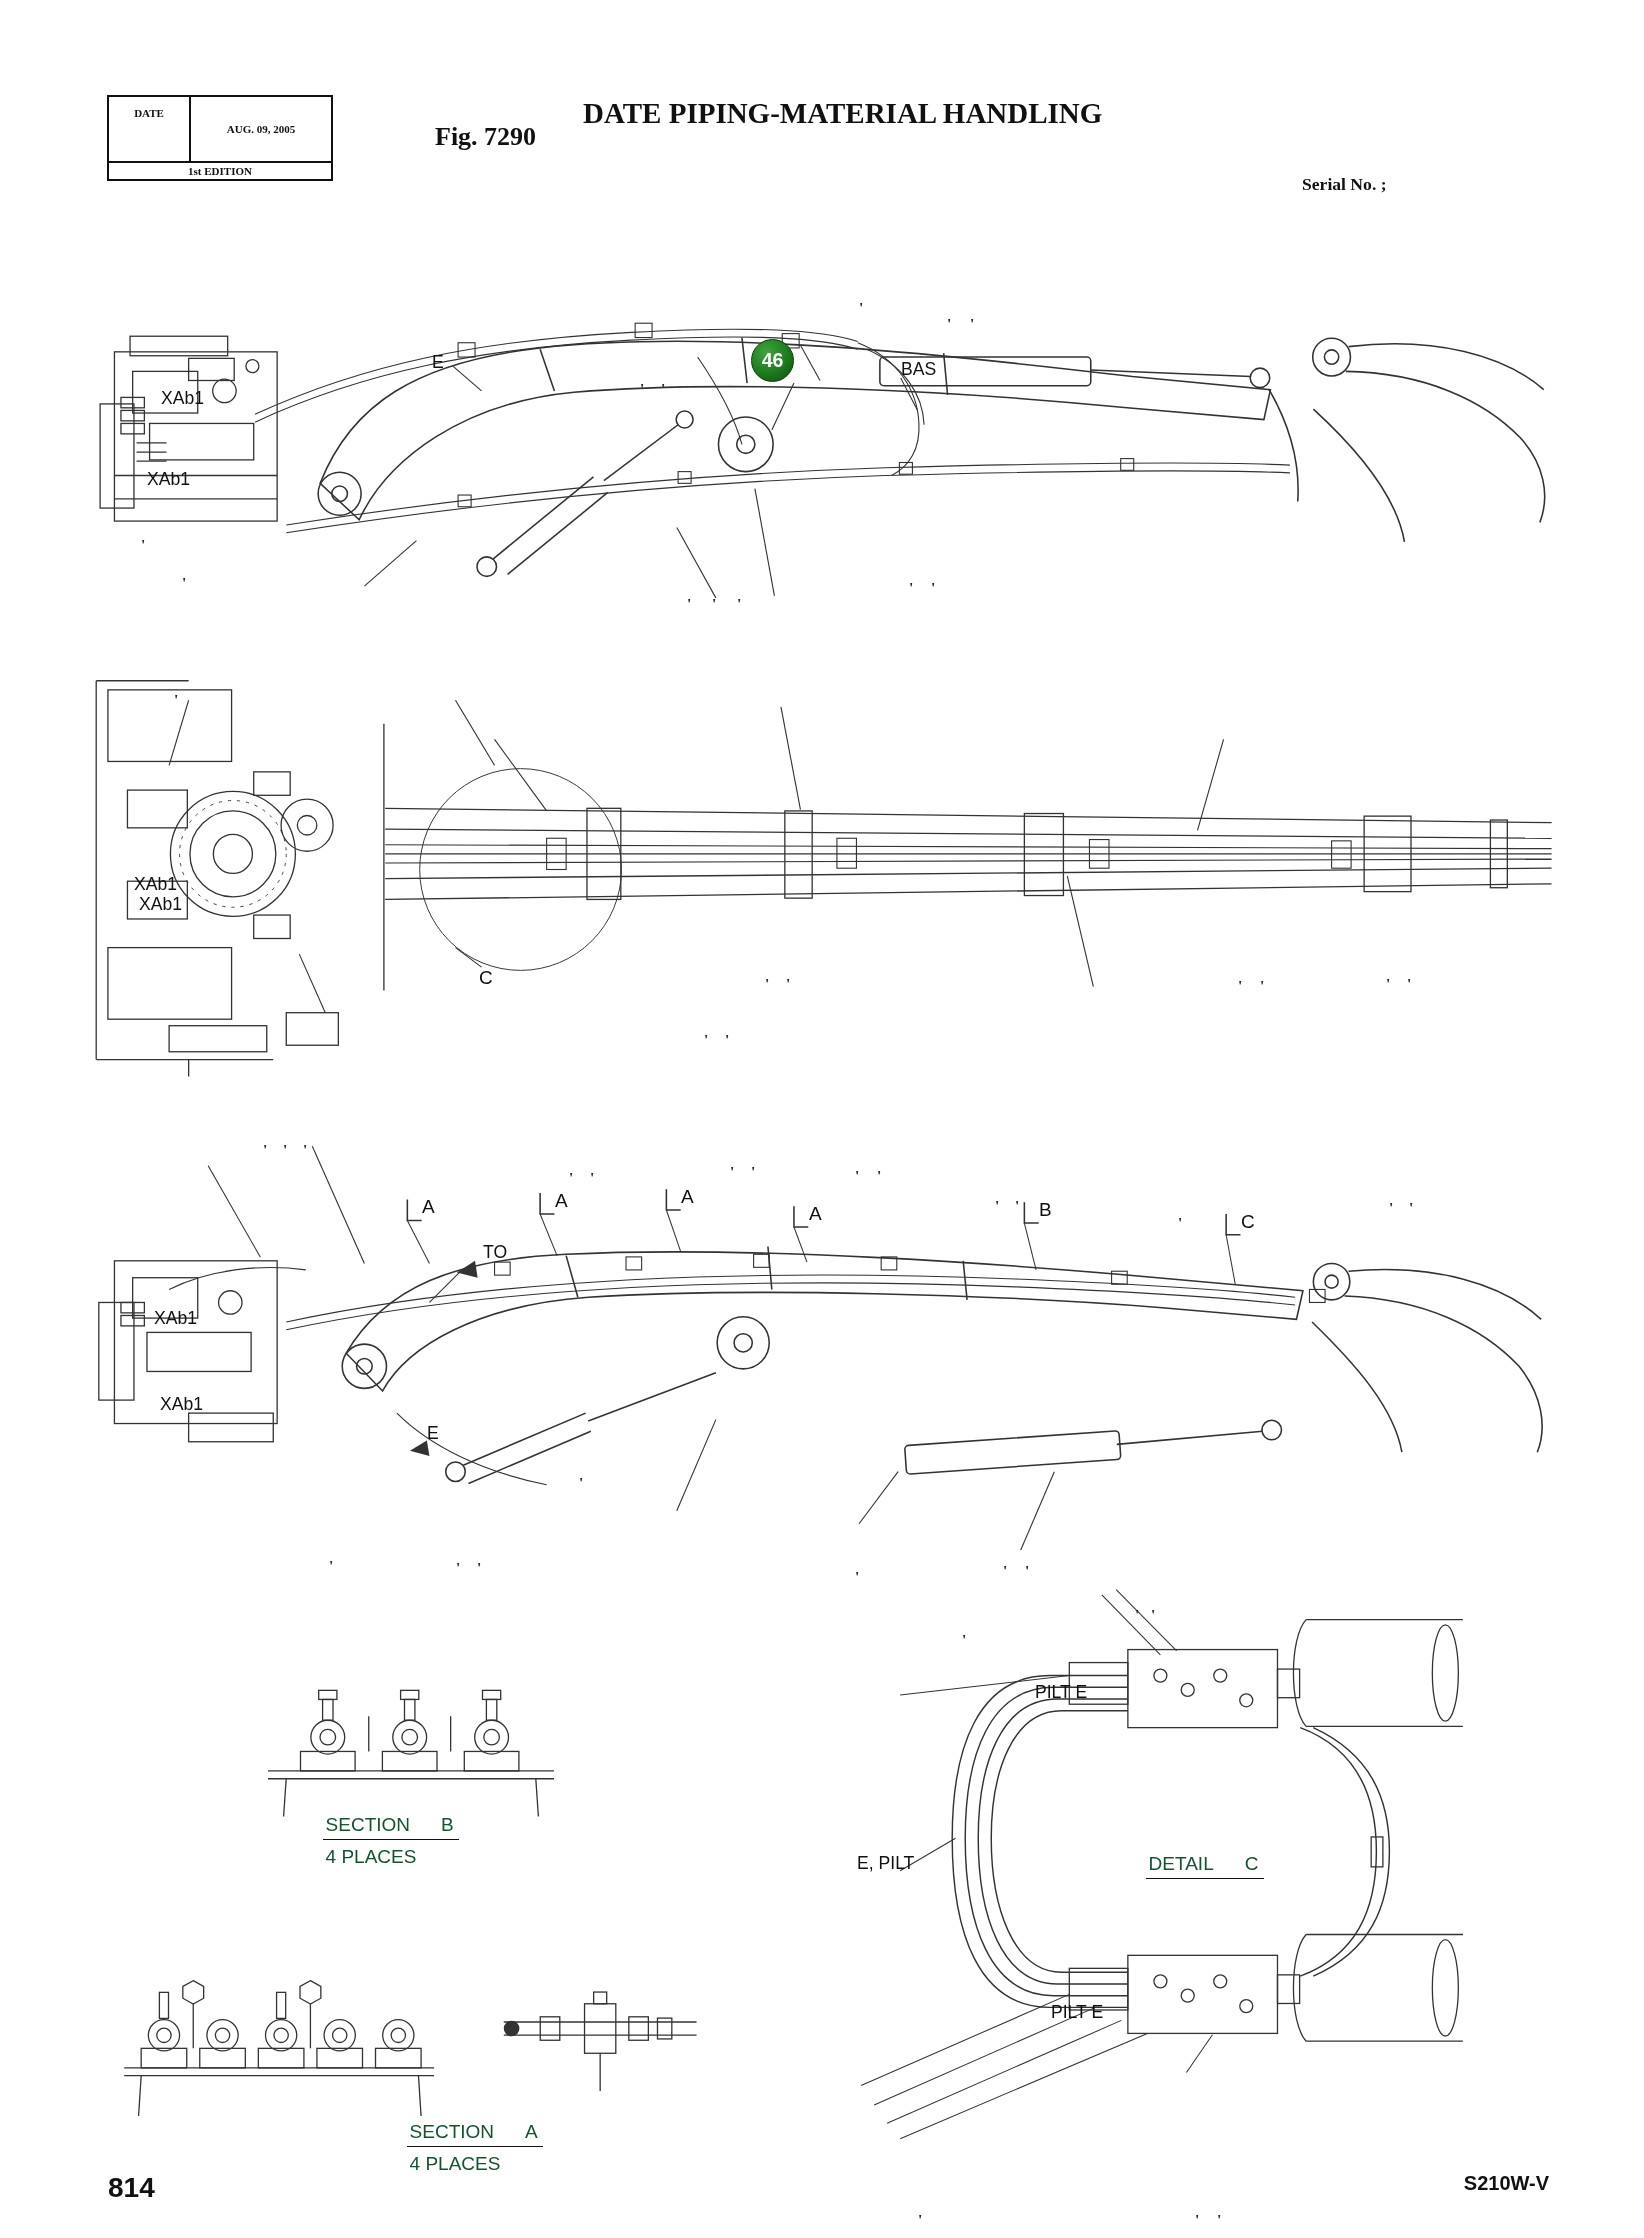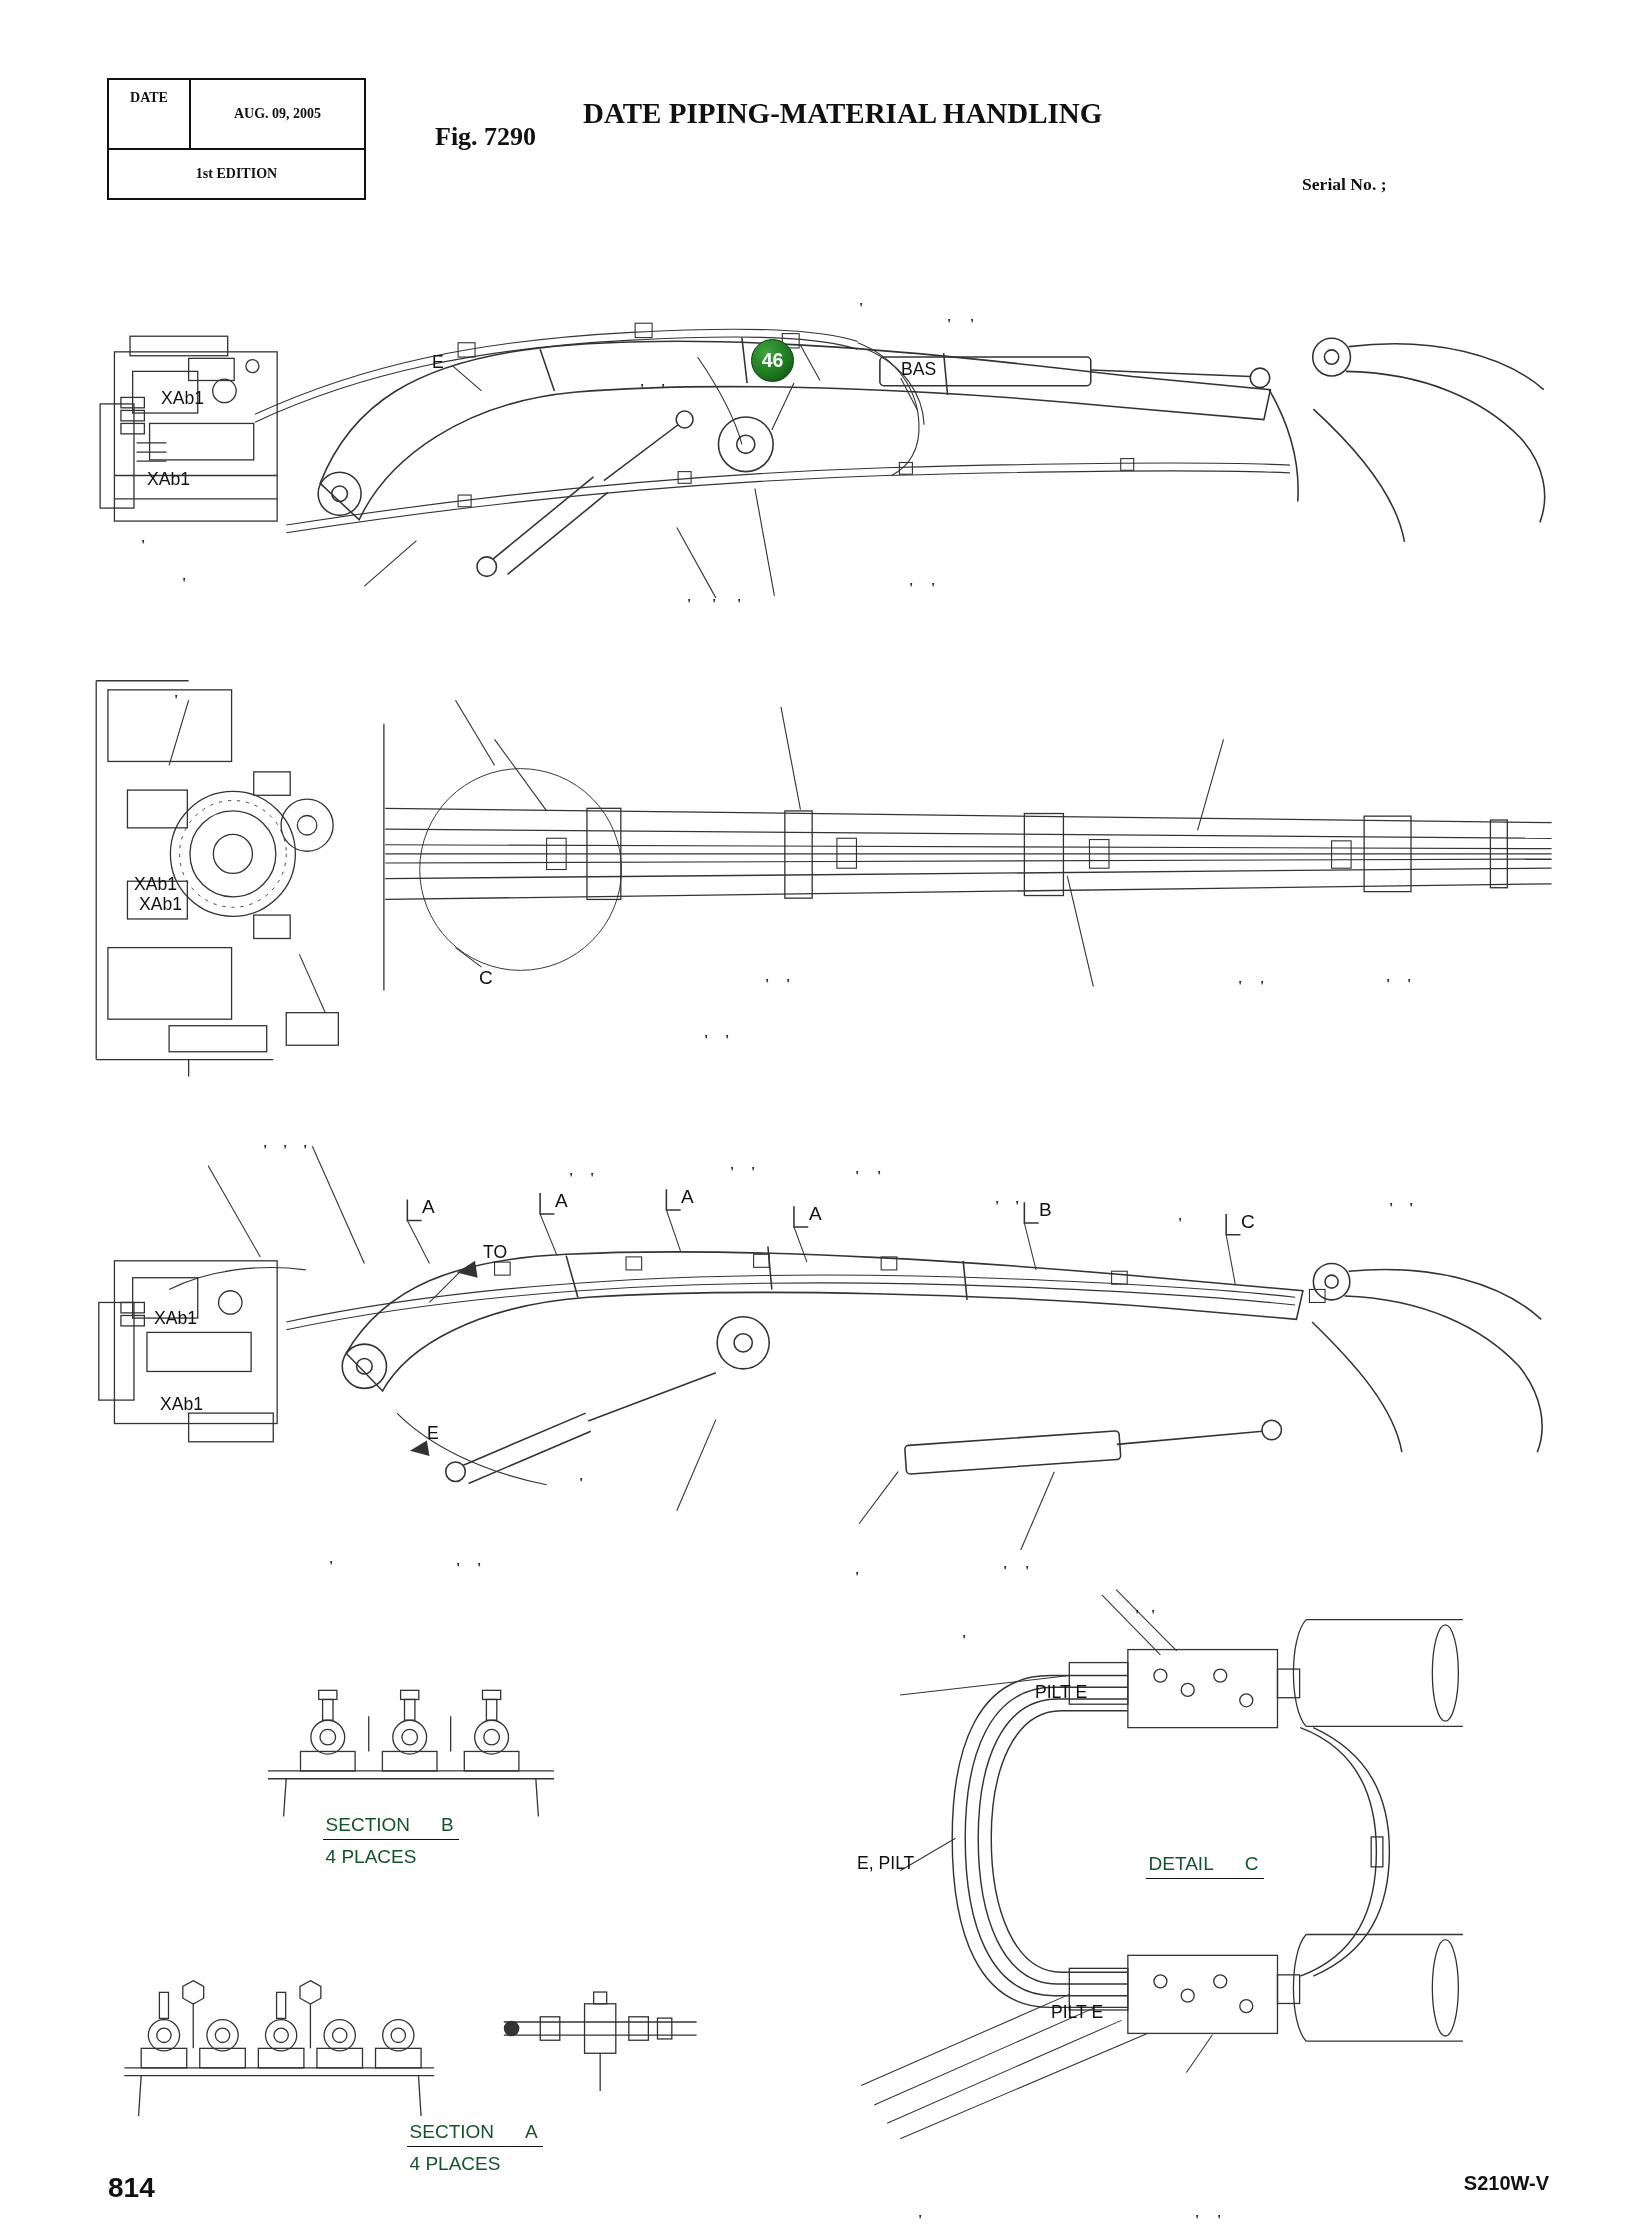--- a/index.html
+++ b/index.html
@@ -1,26 +1,26 @@
 <!DOCTYPE html>
 <html style="font-size:10.4px"><head>
 <meta charset="utf-8">
 <style>
   *{margin:0;padding:0;box-sizing:border-box}
   html,body{background:#ffffff}
   body{font-family:"Liberation Sans",sans-serif;color:#111}
   .page{position:relative;width:1644px;height:2239px;background:#ffffff;overflow:hidden}
 
   
-  .hdr-table{position:absolute;left:107px;top:78px;width:259px;border:2px solid #111;
-             font-family:"Liberation Serif",serif;font-weight:bold;font-size:14px}
+  .hdr-table{position:absolute;left:107px;top:95px;width:226px;border:2px solid #111;
+             font-family:"Liberation Serif",serif;font-weight:bold;font-size:11px}
   .hdr-row1{display:flex;border-bottom:2px solid #111}
   .hdr-date{width:82px;padding:10.4px 0;text-align:center;border-right:2px solid #111}
   .hdr-dateval{flex:1;text-align:center;padding:26px 0}
-  .hdr-edition{text-align:center;padding:16px 0}
+  .hdr-edition{text-align:center;padding:2px 0}
   .fig{position:absolute;left:435px;top:122px;font:bold 26px "Liberation Serif",serif}
   .title{position:absolute;left:583px;top:95px;font:bold 29px "Liberation Serif",serif;line-height:1.28}
   .serial{position:absolute;left:1302px;top:174px;font:bold 17.6px "Liberation Serif",serif}
 
   
   .drawing{position:absolute}
   .drawing svg{position:absolute;left:0;top:0;width:100%;height:100%}
 
   
   .lbl{position:absolute;font-size:17.6px;white-space:nowrap;color:#111}

